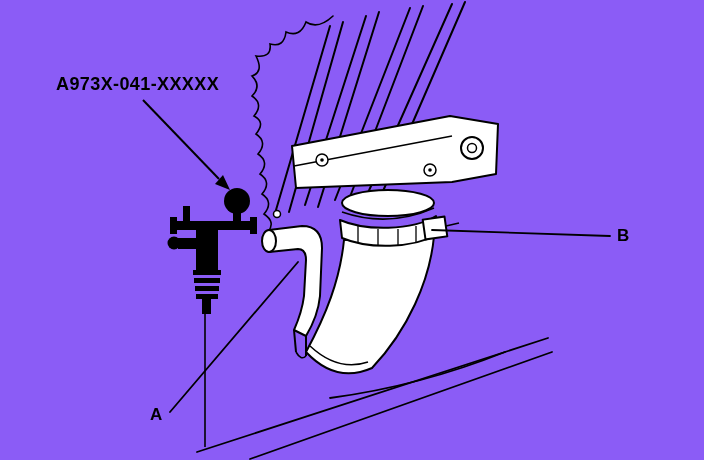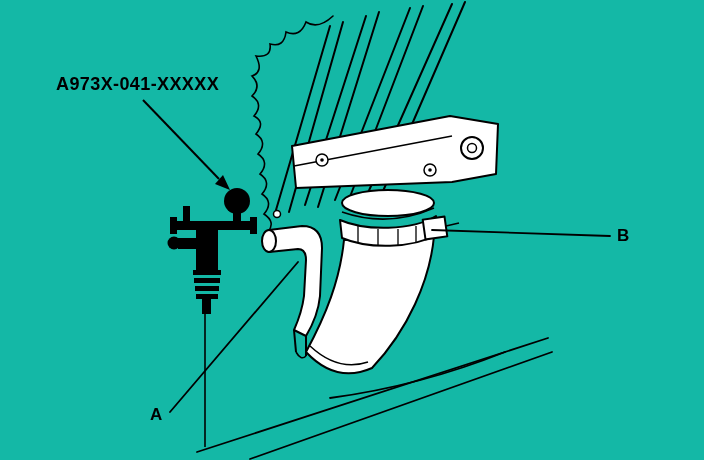--- a/index.html
+++ b/index.html
@@ -1,19 +1,19 @@
 <!DOCTYPE html>
 <html><head>
 <meta charset="utf-8">
 <style>
   html,body{margin:0;padding:0;background:#fff;}
   .stage{
     position:relative;
     width:704px;height:460px;
-    background:#14b8a6;
+    background:#8b5cf6;
     font-family:"Liberation Sans", sans-serif;
     color:#000;
     overflow:hidden;
   }
   .stage svg{position:absolute;left:0;top:0;}
   .part-label{
     position:absolute;left:56px;top:74px;
     font-size:18px;font-weight:bold;letter-spacing:.4px;
     white-space:nowrap;
   }

